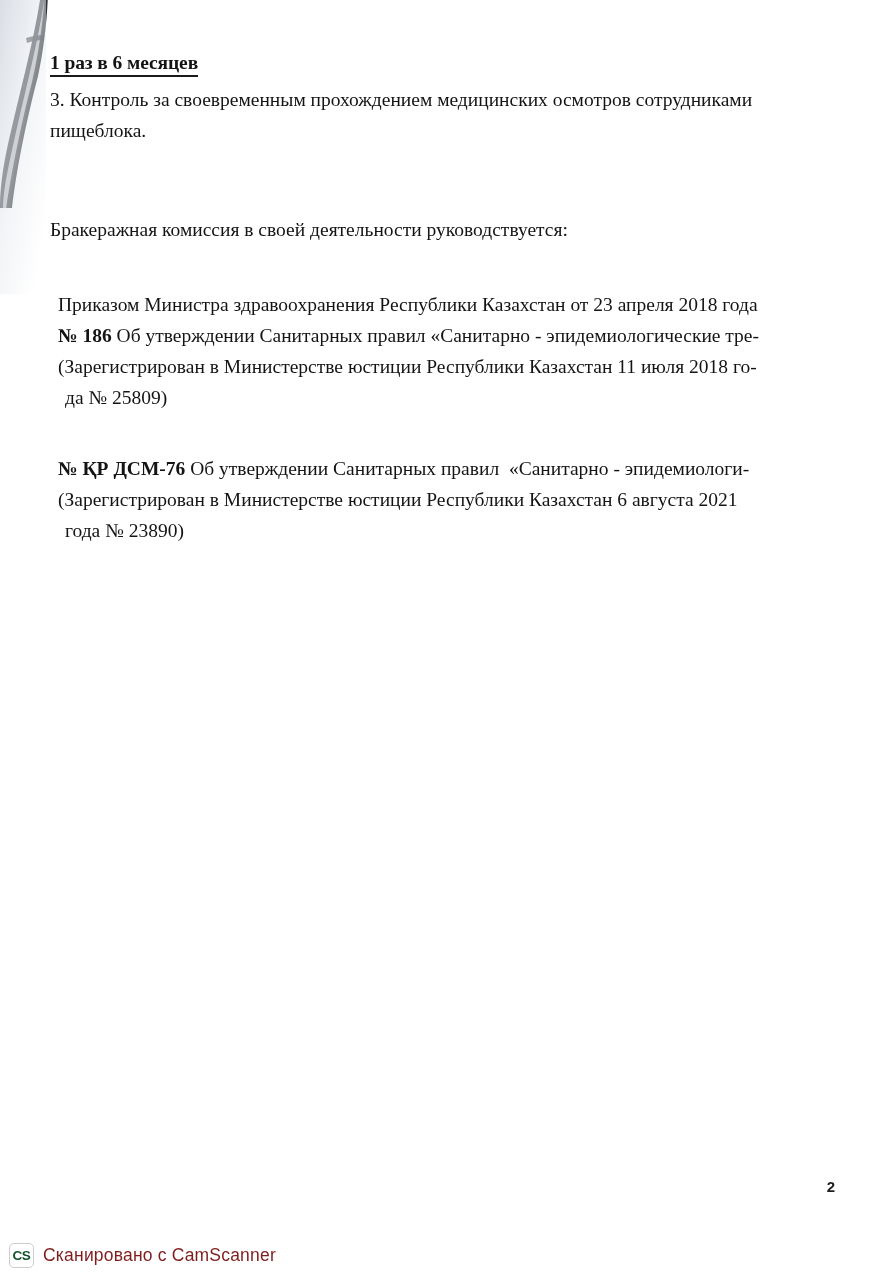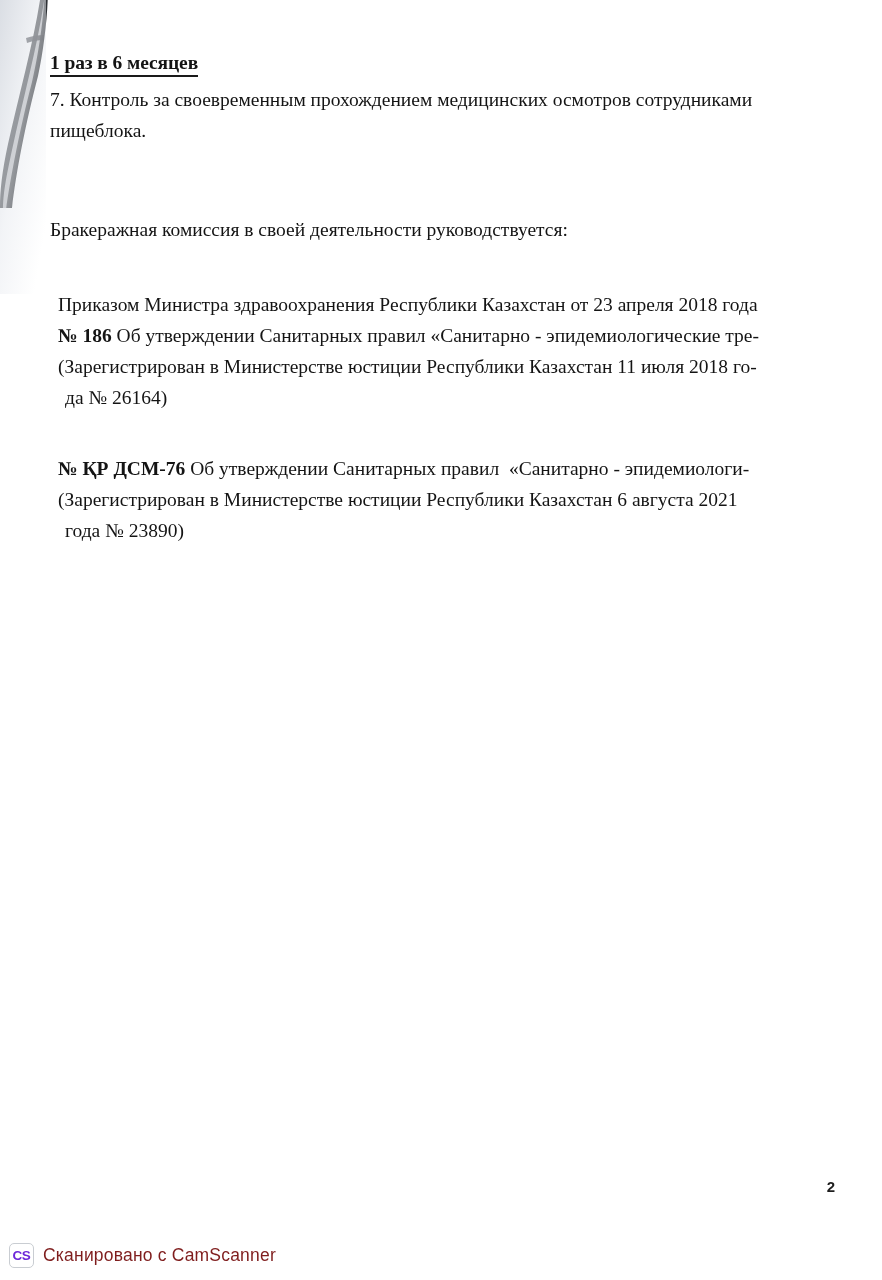--- a/index.html
+++ b/index.html
@@ -95,21 +95,21 @@
   .cs-logo {
     width: 25px;
     height: 25px;
     border: 1.6px solid #c9cdd2;
     border-radius: 5px;
     display: flex;
     align-items: center;
     justify-content: center;
     font-size: 13.5px;
     font-weight: bold;
-    color: #6d28d9;
+    color: #14532d;
     letter-spacing: -0.4px;
     box-sizing: border-box;
   }
   .wm-text {
     font-size: 17.5px;
     color: #7f1d1d;
     letter-spacing: 0.2px;
   }
 </style>
 </head>
@@ -127,29 +127,29 @@
       <path d="M26,44 C32,42 38,41 44,41 L44,46 C38,46 32,47 27,49 Z" fill="#23262b" opacity="0.85"></path>
     </svg>
   </div>
 
   <div class="content">
 
     <div>
       <span class="heading">1 раз в 6 месяцев</span>
     </div>
 
-    <p class="para block-1">7. Контроль за своевременным прохождением медицинских осмотров сотрудниками пищеблока.</p>
+    <p class="para block-1">3. Контроль за своевременным прохождением медицинских осмотров сотрудниками пищеблока.</p>
 
     <p class="para block-2">Бракеражная комиссия в своей деятельности руководствуется:</p>
 
     <div class="para block-3">
       <span class="line">Приказом Министра здравоохранения Республики Казахстан от 23 апреля 2018 года</span>
       <span class="line"><span class="b">№ 186</span><span> Об утверждении Санитарных правил «Санитарно - эпидемиологические тре-</span></span>
       <span class="line">(Зарегистрирован в Министерстве юстиции Республики Казахстан 11 июля 2018 го-</span>
-      <span class="line line-indent">да № 26164)</span>
+      <span class="line line-indent">да № 25809)</span>
     </div>
 
     <div class="para block-4">
       <span class="line"><span class="b">№ ҚР ДСМ-76</span><span> Об утверждении Санитарных правил  «Санитарно - эпидемиологи-</span></span>
       <span class="line">(Зарегистрирован в Министерстве юстиции Республики Казахстан 6 августа 2021</span>
       <span class="line line-indent">года № 23890)</span>
     </div>
 
   </div>
 

